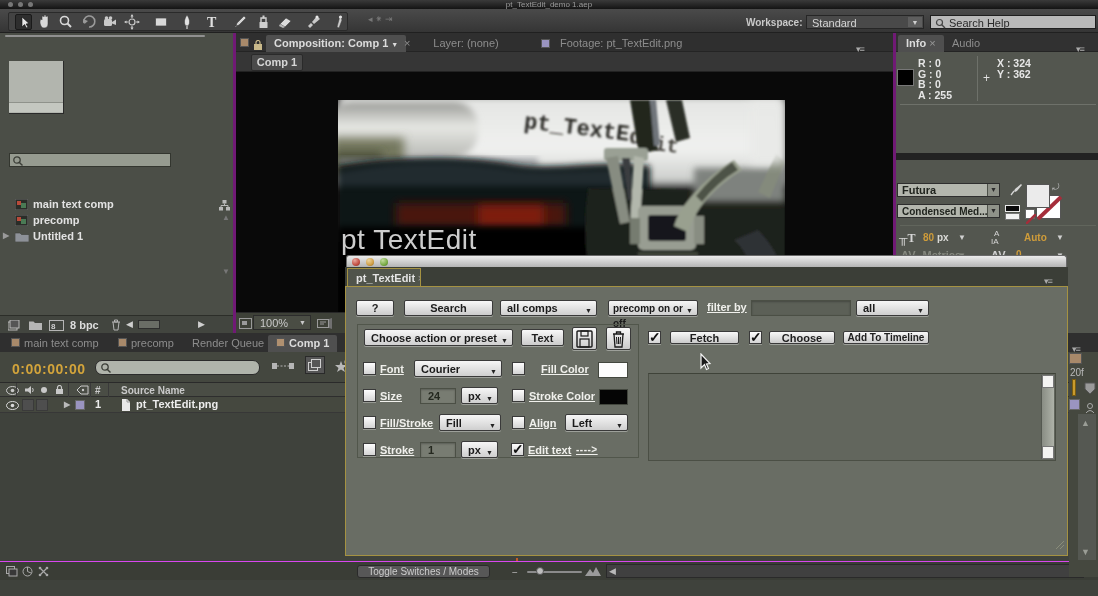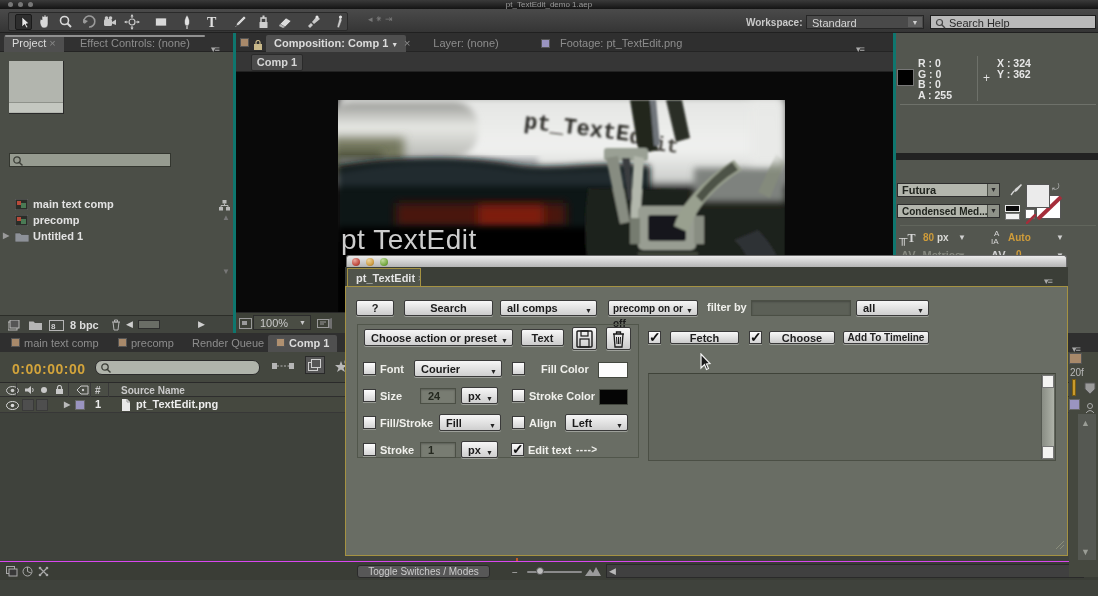--- a/index.html
+++ b/index.html
@@ -1,19 +1,19 @@
 <!DOCTYPE html>
 <html><head>
 <meta charset="utf-8">
 <title>pt_TextEdit_demo 1.aep</title>
 <style>
 * { margin:0; padding:0; box-sizing:border-box; }
 html,body { width:1098px; height:596px; overflow:hidden; background:#1c1c1c;
   font-family:"Liberation Sans", sans-serif; }
-#app { position:relative; width:1098px; height:596px; background:#0f766e; }
+#app { position:relative; width:1098px; height:596px; background:#701a75; }
 
 #macbar { position:absolute; left:0; top:0; width:1098px; height:9px;
   background:linear-gradient(#3a3a3a,#141414); color:#9a9a9a; font-size:8px;
   text-align:center; line-height:9px; }
 #toolbar { position:absolute; left:0; top:9px; width:1098px; height:24px;
   background:linear-gradient(#4a4a4a,#353535); border-bottom:1px solid #202020; }
 #toolstrip { position:absolute; left:8px; top:3px; height:19px; width:340px;
   background:#434343; border:1px solid #2a2a2a; border-radius:2px; }
 .tool { position:absolute; top:1px; width:17px; height:16px; }
 .tool svg { display:block; }
@@ -105,21 +105,21 @@
   font-weight:bold; text-align:center; }
 .dd { position:absolute; background:linear-gradient(#f6f6f6,#cfcfcf); border:1px solid #3a3a3a;
   border-radius:2px; box-shadow:0 1px 0 rgba(255,255,255,0.35); color:#1a1a1a; font-size:11px;
   font-weight:bold; text-align:left; padding-left:6px; }
 .dd:after { content:"▼"; position:absolute; right:4px; top:50%; margin-top:-5px; font-size:7px; color:#222; }
 .cb { position:absolute; width:13px; height:13px; background:linear-gradient(#fdfdfd,#d4d4d4);
   border:1px solid #3a3a3a; box-shadow:0 1px 0 rgba(255,255,255,0.3); }
 .cb.ck:after { content:"✓"; position:absolute; left:0px; top:-3px; font-size:14px; font-weight:bold; color:#111; }
 .inp { position:absolute; background:#787c72; border:1px solid #4b4f45;
   box-shadow:inset 0 1px 2px rgba(0,0,0,0.25); color:#24281f; font-size:11px; font-weight:bold; }
-.flabel { position:absolute; color:#f0f0ec; font-size:11px; font-weight:bold; }
+.flabel { position:absolute; color:#f0f0ec; font-size:11px; font-weight:bold;text-decoration:underline; }
 </style>
 </head>
 <body>
 <div id="app">
   <div id="macbar">pt_TextEdit_demo 1.aep
    <span style="position:absolute;left:8px;top:2px;width:5px;height:5px;border-radius:50%;background:#777;"></span>
    <span style="position:absolute;left:18px;top:2px;width:5px;height:5px;border-radius:50%;background:#777;"></span>
    <span style="position:absolute;left:28px;top:2px;width:5px;height:5px;border-radius:50%;background:#777;"></span>
  </div>
   <div id="toolbar">
@@ -213,25 +213,20 @@
     <div style="position:absolute;left:368px;top:5px;width:60px;height:14px;color:#777;font-size:9px;">◂ ⁕ ⇥</div>
     <div id="wslabel">Workspace:</div>
     <div id="wsdd">Standard<span class="arr">▼</span></div>
     <div id="helpbox"><span class="mag"><svg width="11" height="11">
             <circle cx="4.5" cy="4.5" r="3" fill="none" stroke="#444" stroke-width="1.2"></circle>
             <line x1="6.8" y1="6.8" x2="10" y2="10" stroke="#444" stroke-width="1.4"></line>
           </svg></span>Search Help</div>
   </div>
   <div id="project">
     <div style="position:absolute;left:5px;top:2px;width:200px;height:2px;background:#909090;border-radius:1px;z-index:3;"></div>
-    <div class="tabbar" style="left:0;top:0;width:233px;">
-      <div class="tab on" style="left:4px;">Project <span style="color:#888;font-weight:normal;">×</span></div>
-      <div class="tab" style="left:72px;">Effect Controls: (none)</div>
-      <div class="pmenu" style="right:6px;top:5px;"></div>
-    </div>
     <div id="proj-thumb">
         <div class="strip"></div>
       </div>
     <div id="proj-search">
         <svg width="12" height="12" style="position:absolute;left:2px;top:1px;">
           <circle cx="5" cy="5" r="3.2" fill="none" stroke="#3c3f38" stroke-width="1.3"></circle>
           <line x1="7.4" y1="7.4" x2="10.5" y2="10.5" stroke="#3c3f38" stroke-width="1.4"></line>
         </svg>
       </div>
     <div class="projrow" style="top:163px;">
@@ -374,20 +369,25 @@
         </svg>
       <div style="position:absolute;left:17px;top:2px;width:58px;height:15px;background:#4a4d44;border:1px solid #2c2c2c;color:#c9c9c9;font-size:11px;line-height:14px;padding-left:6px;">100%<span style="position:absolute;right:4px;font-size:7px;">▼</span></div>
       <svg width="15" height="11" style="position:absolute;left:81px;top:5px;">
           <rect x="0.5" y="1.5" width="11" height="8" fill="none" stroke="#9a9a9a"></rect>
           <path d="M3 4 L9 4 M3 6 L7 6" stroke="#9a9a9a"></path>
           <path d="M12 1 L15 0 L15 11 L12 10" fill="#707070"></path>
         </svg>
     </div>
   </div>
   <div id="rightcol">
+    <div class="tabbar" style="left:0;top:0;width:202px;">
+      <div class="tab on" style="left:2px;font-weight:bold;">Info <span style="color:#999;font-weight:normal;">×</span></div>
+      <div class="tab" style="left:48px;">Audio</div>
+      <div class="pmenu" style="right:6px;top:5px;"></div>
+    </div>
     <div style="position:absolute;left:1px;top:36px;width:17px;height:17px;background:#000;border:1px solid #777;"></div>
     <div class="rlabel" style="position:absolute;left:22px;top:25px;line-height:10.5px;font-size:10.5px;">R :  0<br>G :  0<br>B :  0<br>A :  255</div>
     <div style="position:absolute;left:81px;top:23px;width:1px;height:45px;background:#6e716a;"></div>
     <div class="rlabel" style="position:absolute;left:101px;top:25px;line-height:10.5px;font-size:10.5px;">X : 324<br>Y : 362</div>
     <div style="position:absolute;left:87px;top:38px;color:#e0e0e0;font-size:12px;">+</div>
     <div style="position:absolute;left:4px;top:71px;width:196px;height:1px;background:#6e716a;"></div>
     <div style="position:absolute;left:0;top:120px;width:202px;height:7px;background:#222;"></div>
     <div class="chardd" style="left:1px;top:150px;width:103px;">Futura<span class="arr">▼</span></div>
     <div class="chardd" style="left:1px;top:171px;width:103px;font-size:10px;">Condensed Med...<span class="arr">▼</span></div>
     <svg width="14" height="14" style="position:absolute;left:113px;top:150px;">
@@ -405,21 +405,21 @@
     <div style="position:absolute;left:130px;top:151px;width:24px;height:24px;background:#ebebeb;border:1px solid #555;"></div>
     <div style="position:absolute;left:156px;top:149px;color:#b9b9b9;font-size:9px;">⤾</div>
     <div style="position:absolute;left:4px;top:192px;width:196px;height:1px;background:#61655c;"></div>
     <div style="position:absolute;left:3px;top:198px;color:#d6d6d6;font-size:12px;font-family:'Liberation Serif';font-weight:bold;">╥T</div>
     <div class="rlabel orange" style="position:absolute;left:27px;top:199px;">80 <span style="color:#d9d9d6;">px</span></div>
     <div style="position:absolute;left:62px;top:200px;color:#d0d0d0;font-size:8px;">▼</div>
     <svg width="12" height="16" style="position:absolute;left:95px;top:196px;">
         <text x="3" y="7" font-size="8" fill="#d6d6d6" font-family="Liberation Sans">A</text>
         <text x="0" y="15" font-size="8" fill="#d6d6d6" font-family="Liberation Sans">IA</text>
       </svg>
-    <div class="rlabel orange" style="position:absolute;left:112px;top:199px;">Auto</div>
+    <div class="rlabel orange" style="position:absolute;left:128px;top:199px;">Auto</div>
     <div style="position:absolute;left:160px;top:200px;color:#d0d0d0;font-size:8px;">▼</div>
     <div style="position:absolute;left:5px;top:216px;color:#85887f;font-size:11px;font-weight:bold;">AV <span style="margin-left:4px;">Metrics</span></div>
     <div style="position:absolute;left:62px;top:218px;color:#85887f;font-size:8px;">▼</div>
     <div style="position:absolute;left:95px;top:216px;color:#d0d0d0;font-size:11px;font-weight:bold;">AV</div>
     <div class="rlabel orange" style="position:absolute;left:120px;top:216px;">0</div>
     <div style="position:absolute;left:160px;top:218px;color:#d0d0d0;font-size:8px;">▼</div>
   </div>
   <div id="timeline">
     <div id="tltabs">
       <div class="tab" style="left:3px;"><span style="display:inline-block;width:9px;height:9px;background:#a8896a;border:1px solid #555;margin-right:4px;"></span>main text comp</div>

